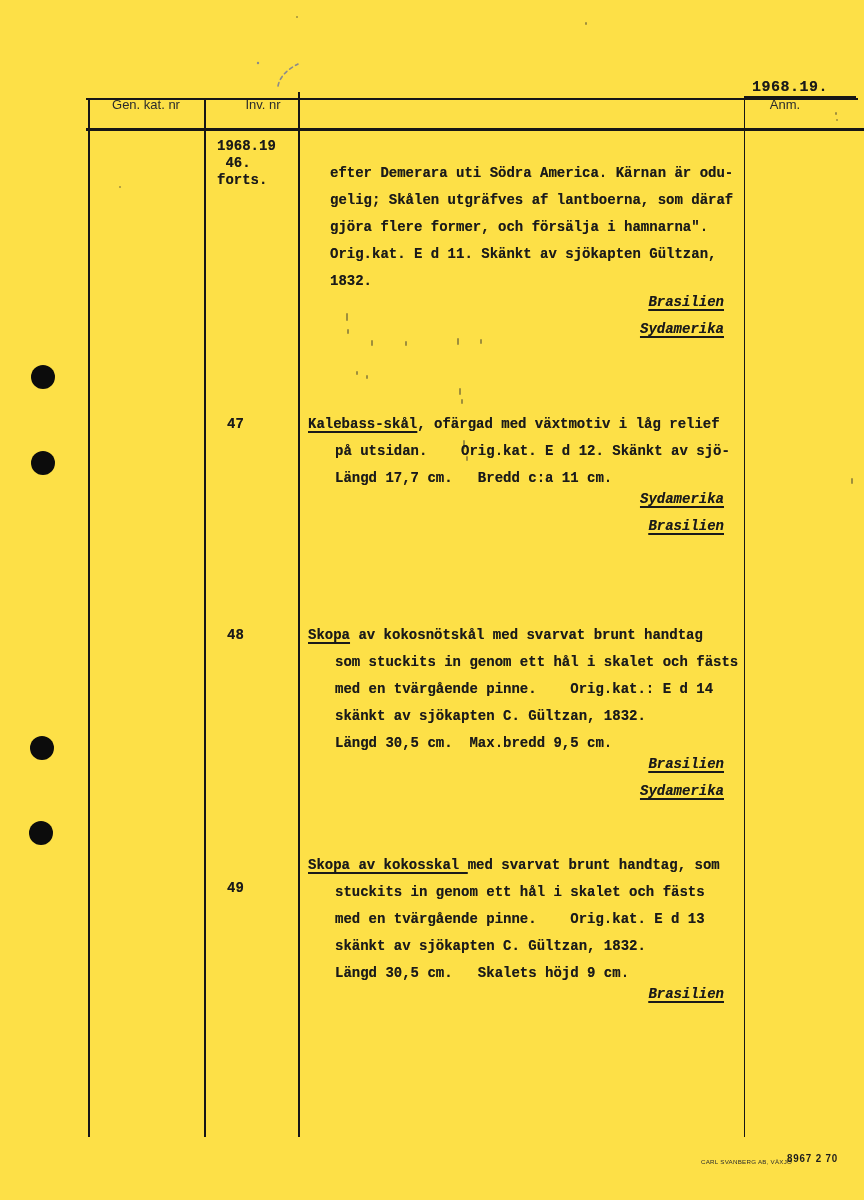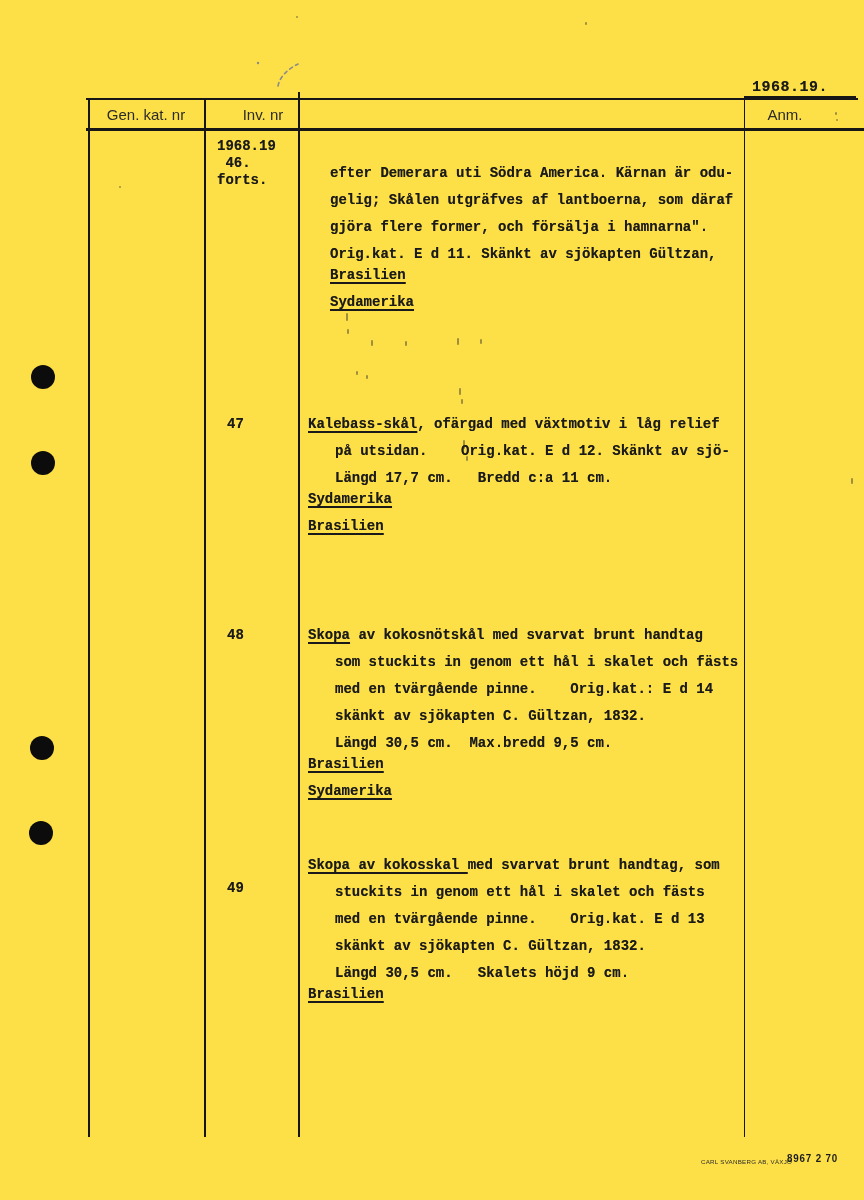--- a/index.html
+++ b/index.html
@@ -4,35 +4,35 @@
 <style>
   html,body{margin:0;padding:0;background:#e8e8e6;}
   #page{position:relative;width:864px;height:1200px;background:#fde047;overflow:hidden;
         font-family:"Liberation Mono",monospace;}
 
   
   .hline,.vline{position:absolute;background:#161616;}
   .vline{width:1.5px;}
 
   
-  .col-head{position:absolute;top:106px;font-family:"Liberation Sans",sans-serif;
-            font-size:15px;color:#2b2b2b;text-align:center;}
+  .col-head{position:absolute;top:97px;font-family:"Liberation Sans",sans-serif;
+            font-size:13px;color:#2b2b2b;text-align:center;}
 
   
   .tw{font-family:"Liberation Mono",monospace;font-weight:700;color:#1a1a1a;
       text-shadow:0 0 .5px rgba(20,20,20,.55);}
   #ref-number{position:absolute;left:752px;top:79px;font-size:15px;letter-spacing:.5px;}
 
   .entry{position:absolute;left:0;width:864px;font-size:14px;}
   .entry .inv{position:absolute;line-height:17px;white-space:pre;}
   .entry .text{position:absolute;top:0;}
   .line{line-height:27px;white-space:pre;}
   .hang .line:not(.first){padding-left:27px;}
   .u{text-decoration:underline;text-decoration-thickness:1.7px;text-underline-offset:3px;}
-  .regions{margin-top:-6px;margin-right:68px;text-align:left;}
+  .regions{margin-top:-6px;margin-right:24px;text-align:right;font-style:italic;}
   .region{line-height:27px;}
 
   
   .hole{position:absolute;width:24px;height:24px;border-radius:50%;background:#0c0c0c;}
 
   
   .speck{position:absolute;background:rgba(45,45,45,.45);border-radius:1px;}
 
   
   #printer-mark{position:absolute;left:701px;top:1158px;font-family:"Liberation Sans",sans-serif;
@@ -72,20 +72,21 @@
   <div class="hole" style="left:29px;top:821px"></div>
 
   <div id="entries">
       <div class="entry tw" style="top: 160px;">
         <div class="inv" style="left: 217px; top: -22px;"><div>1968.19</div><div> 46.</div><div>forts.</div></div>
         <div class="text" style="left: 330px; width: 418px;">
           <div class="line first"><span>efter Demerara uti Södra America. Kärnan är odu-</span></div>
           <div class="line"><span>gelig; Skålen utgräfves af lantboerna, som däraf</span></div>
           <div class="line"><span>gjöra flere former, och försälja i hamnarna".</span></div>
           <div class="line"><span>Orig.kat. E d 11. Skänkt av sjökapten Gültzan,</span></div>
+          <div class="line"><span>1832.</span></div>
           <div class="regions">
             <div class="region u">Brasilien</div>
             <div class="region u">Sydamerika</div>
           </div>
         </div>
       </div>
       <div class="entry tw hang" style="top: 411px;">
         <div class="inv" style="left: 227px; top: 5px;"><div>47</div></div>
         <div class="text" style="left: 308px; width: 440px;">
           <div class="line first"><span class="u">Kalebass-skål</span><span>, ofärgad med växtmotiv i låg relief</span></div>

